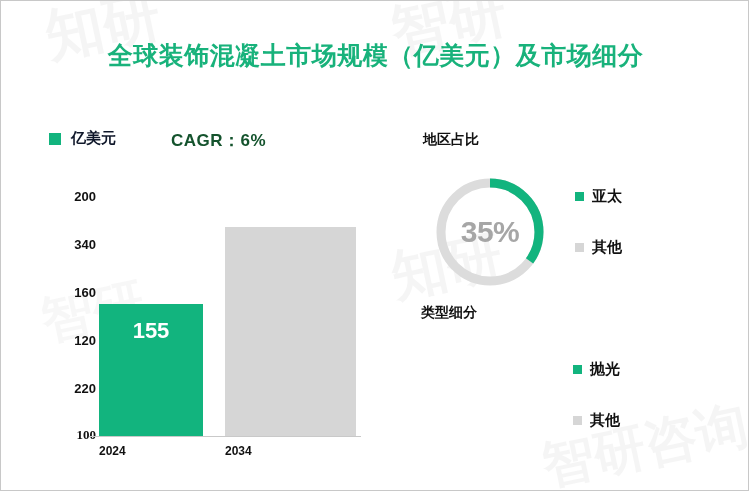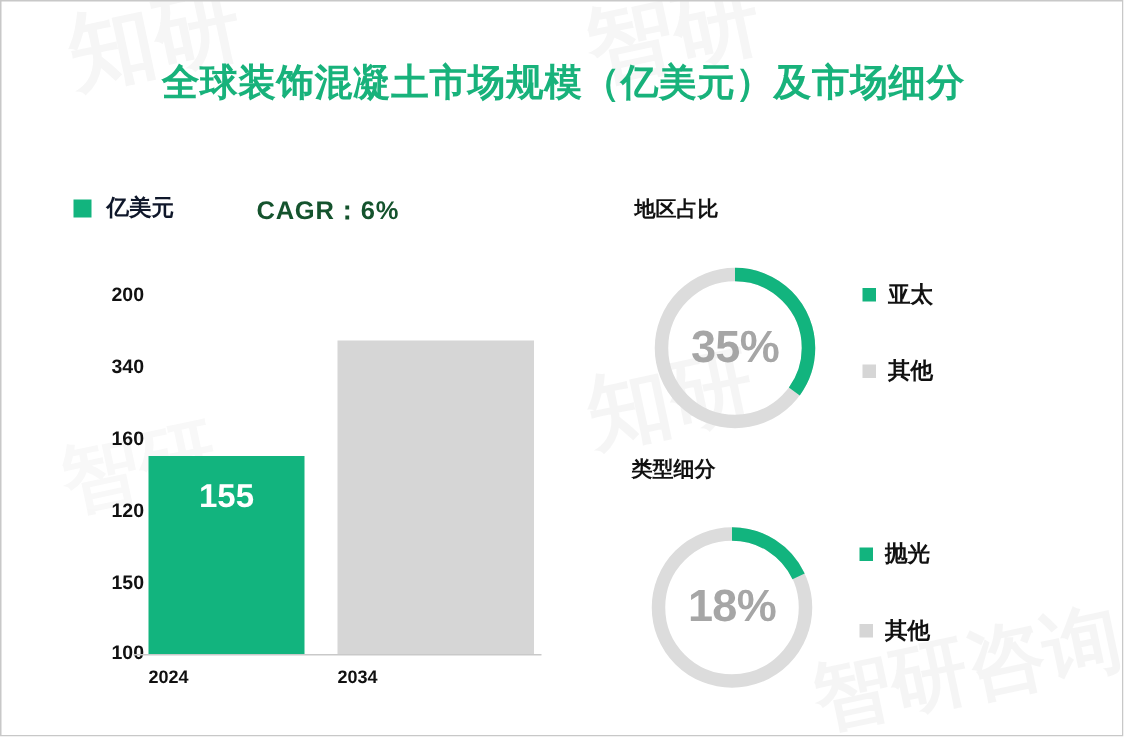--- a/index.html
+++ b/index.html
@@ -225,22 +225,22 @@
     <span class="lbl">亿美元</span>
   </div>
   <div class="cagr">CAGR：6%</div>
 
   <div class="chart">
     <div class="ylabels">
       <div class="ytick" style="top:195px;">200</div>
       <div class="ytick" style="top:243px;">340</div>
       <div class="ytick" style="top:291px;">160</div>
       <div class="ytick" style="top:339px;">120</div>
-      <div class="ytick" style="top:387px;">150</div>
-      <div class="ytick" style="top:434px;">100</div>
+      <div class="ytick" style="top:387px;">220</div>
+      <div class="ytick" style="top:434px;font-family:Liberation Serif, serif;">100</div>
     </div>
 
     <div class="plot">
       <div class="bar bar-1" id="bar-1" style="height: 132px;">
         <div class="bar-value">155</div>
       </div>
       <div class="bar bar-2" id="bar-2" style="height: 209px;"></div>
     </div>
     <div class="axis-line"></div>
 
@@ -264,27 +264,20 @@
       </div>
       <div class="row">
         <span class="sw sw-gray"></span>
         <span class="txt">其他</span>
       </div>
     </div>
   </div>
 
   <div class="donut-block" style="left:404px; top:303px; width:300px; height:160px;margin-left:16px;">
     <div class="heading">类型细分</div>
-    <div class="donut-wrap">
-      <svg width="118" height="118" viewBox="0 0 118 118">
-        <circle cx="59" cy="59" r="49" fill="none" stroke="#dcdcdc" stroke-width="9"></circle>
-        <circle id="donut-arc-1" cx="59" cy="59" r="49" fill="none" stroke="#12b47e" stroke-width="9" stroke-linecap="butt" transform="rotate(-90 59 59)" stroke-dasharray="55.41769440932394 252.45838564247578"></circle>
-      </svg>
-      <div class="donut-center">18%</div>
-    </div>
     <div class="donut-legend">
       <div class="row">
         <span class="sw sw-green"></span>
         <span class="txt">抛光</span>
       </div>
       <div class="row">
         <span class="sw sw-gray"></span>
         <span class="txt">其他</span>
       </div>
     </div>

